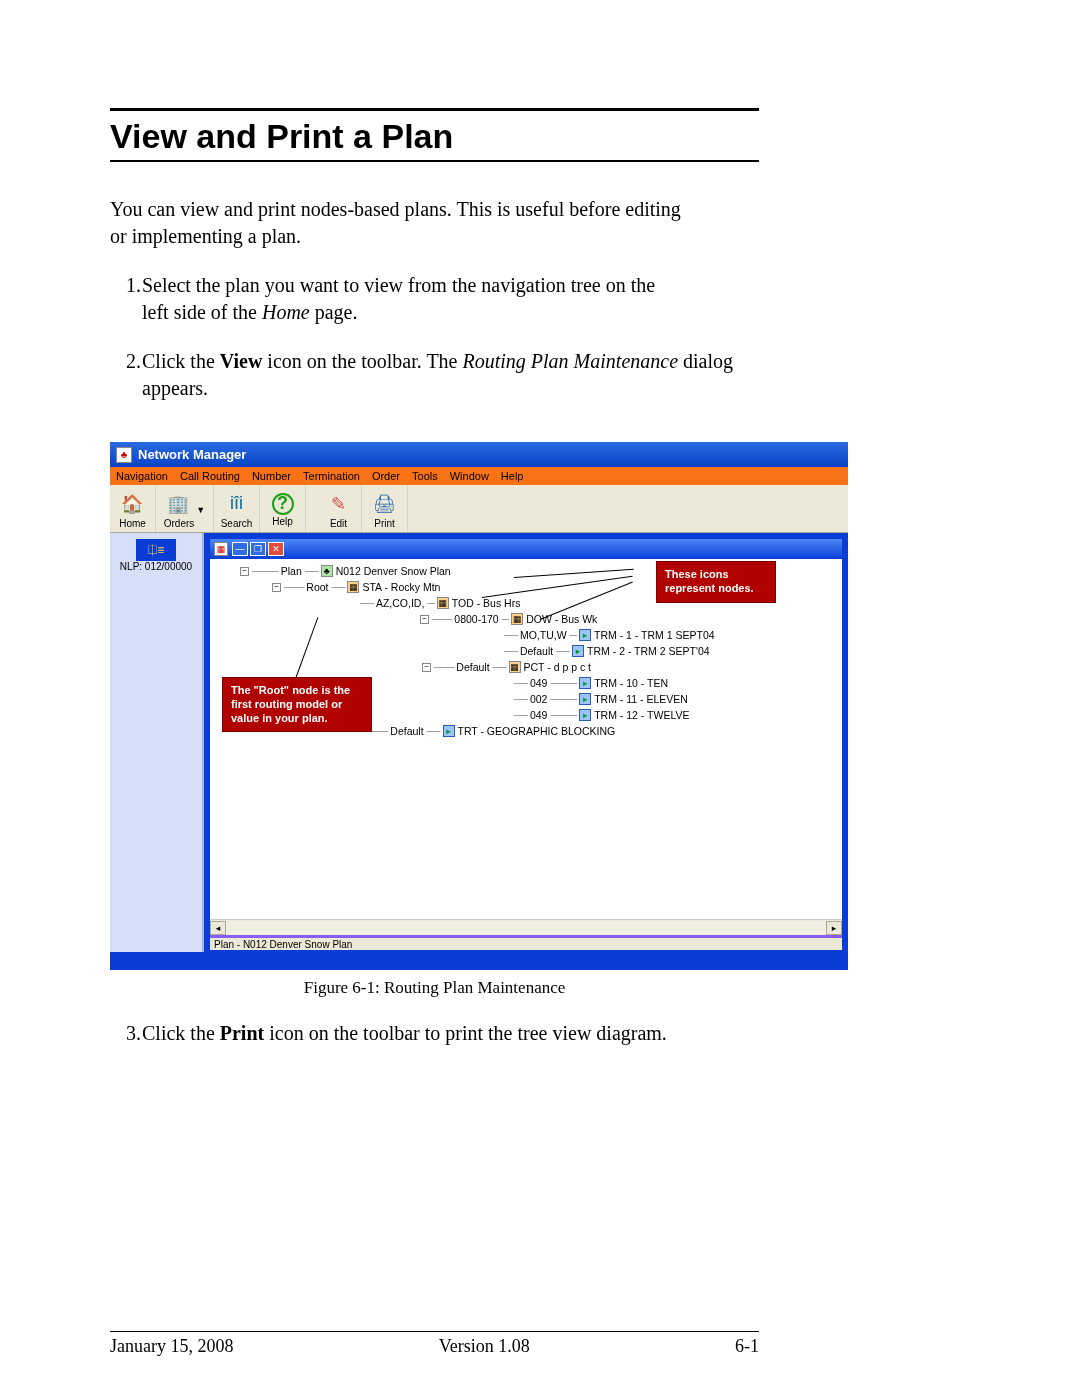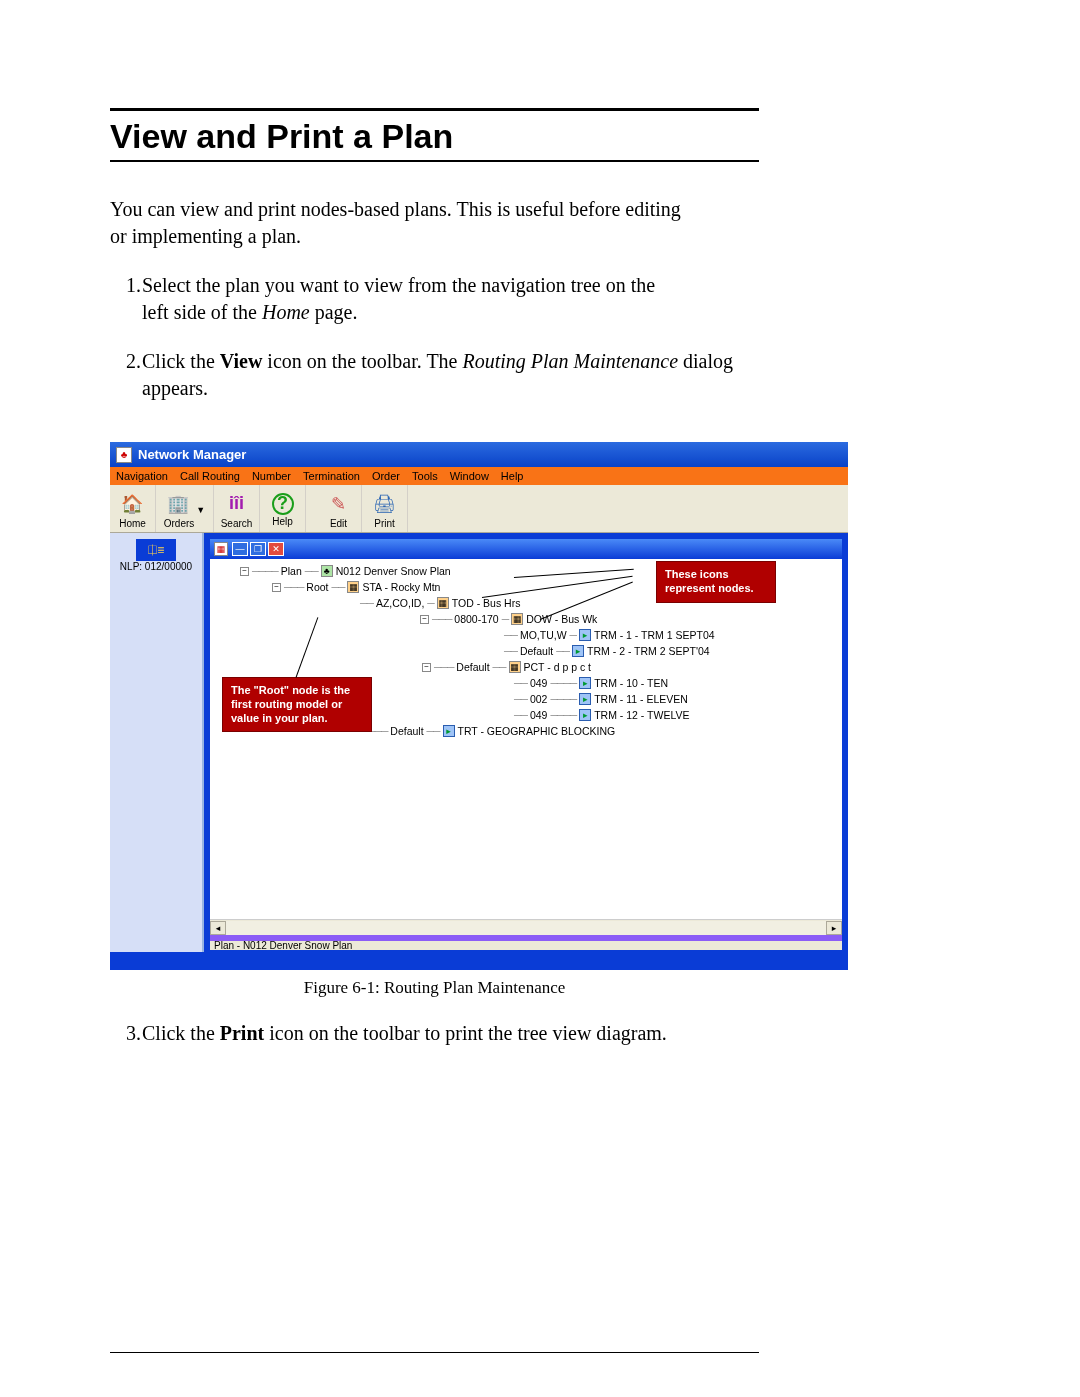--- a/index.html
+++ b/index.html
@@ -47,21 +47,21 @@
   .tree-area { flex: 1; position: relative; overflow: hidden; background: #fff; }
   .node { position: absolute; font-size: 10.5px; white-space: nowrap; display: flex; align-items: center; gap: 3px; }
   .node .line { color: #888; letter-spacing: -1px; }
   .ebox { width: 9px; height: 9px; border: 1px solid #888; display: inline-flex; align-items: center; justify-content: center; font-size: 8px; line-height: 1; background: #fff; }
   .nico { width: 12px; height: 12px; display: inline-flex; align-items: center; justify-content: center; font-size: 9px; border: 1px solid #888; }
   .nico.green { background: #aee5a6; }
   .nico.orange { background: #ffd18a; }
   .nico.blue { background: #9fc4f7; border-color: #2a5db0; color: #093; }
   .callout { position: absolute; background: #b00000; color: #fff; font-weight: bold; font-size: 11px; padding: 6px 8px; line-height: 1.25; border: 1px solid #7a0000; }
   .callout-line { position: absolute; background: #000; height: 1px; transform-origin: left center; }
-  .status-bar { height: 15px; background: #ece9d8; border-top: 6px solid #8b5cf6; font-size: 10px; padding-left: 4px; display: flex; align-items: center; }
+  .status-bar { height: 15px; background: #ece9d8; border-top: 3px solid #8b5cf6; font-size: 10px; padding-left: 4px; display: flex; align-items: center; }
   .hscroll { height: 16px; background: #ece9d8; display: flex; align-items: center; border-top: 1px solid #cdcdcd; }
   .hscroll .arrow { width: 16px; height: 14px; background: #ece9d8; border: 1px solid #aca899; display: flex; align-items: center; justify-content: center; font-size: 9px; }
   .hscroll .track { flex: 1; height: 14px; background: #f1efe2; }
   .caption { text-align: center; font-size: 17px; margin-top: 8px; }
   .footer { position: absolute; left: 110px; right: 100px; bottom: 40px; }
   .footer .line { height: 1px; background: #000; margin-bottom: 4px; }
   .footer .row { display: flex; justify-content: space-between; font-size: 18px; }
 </style>
 </head>
 <body>
@@ -114,21 +114,21 @@
             <span class="lbl">Home</span>
           </div>
         <div class="tool-btn wdrop">
             <div style="display:flex;flex-direction:column;align-items:center">
               <span class="ico">🏢</span>
               <span class="lbl">Orders</span>
             </div>
             <span class="drop-arrow">▼</span>
           </div>
         <div class="tool-btn">
-            <span class="ico" style="color:#a21caf;font-weight:bold">iîi</span>
+            <span class="ico" style="color:#0369a1;font-weight:normal">iîi</span>
             <span class="lbl">Search</span>
           </div>
         <div class="tool-btn">
             <span class="ico" style="color:#1a9e1a;border:2px solid #1a9e1a;border-radius:50%;width:22px;height:22px;font-weight:bold">?</span>
             <span class="lbl">Help</span>
           </div>
         <div style="width:10px"></div>
         <div class="tool-btn">
             <span class="ico" style="color:#c55">✎</span>
             <span class="lbl">Edit</span>
@@ -267,15 +267,20 @@
 
   <div class="step body-text">
     <div class="num">3.</div>
     <div class="txt">
       <span>Click the </span><span class="bold">Print</span><span> icon on the toolbar to print the tree view diagram.</span>
     </div>
   </div>
 
   <div class="footer">
     <div class="line"></div>
+    <div class="row">
+      <span>January 15, 2008</span>
+      <span>Version 1.08</span>
+      <span>6-1</span>
+    </div>
   </div>
 
 </div>
 
 </body></html>

